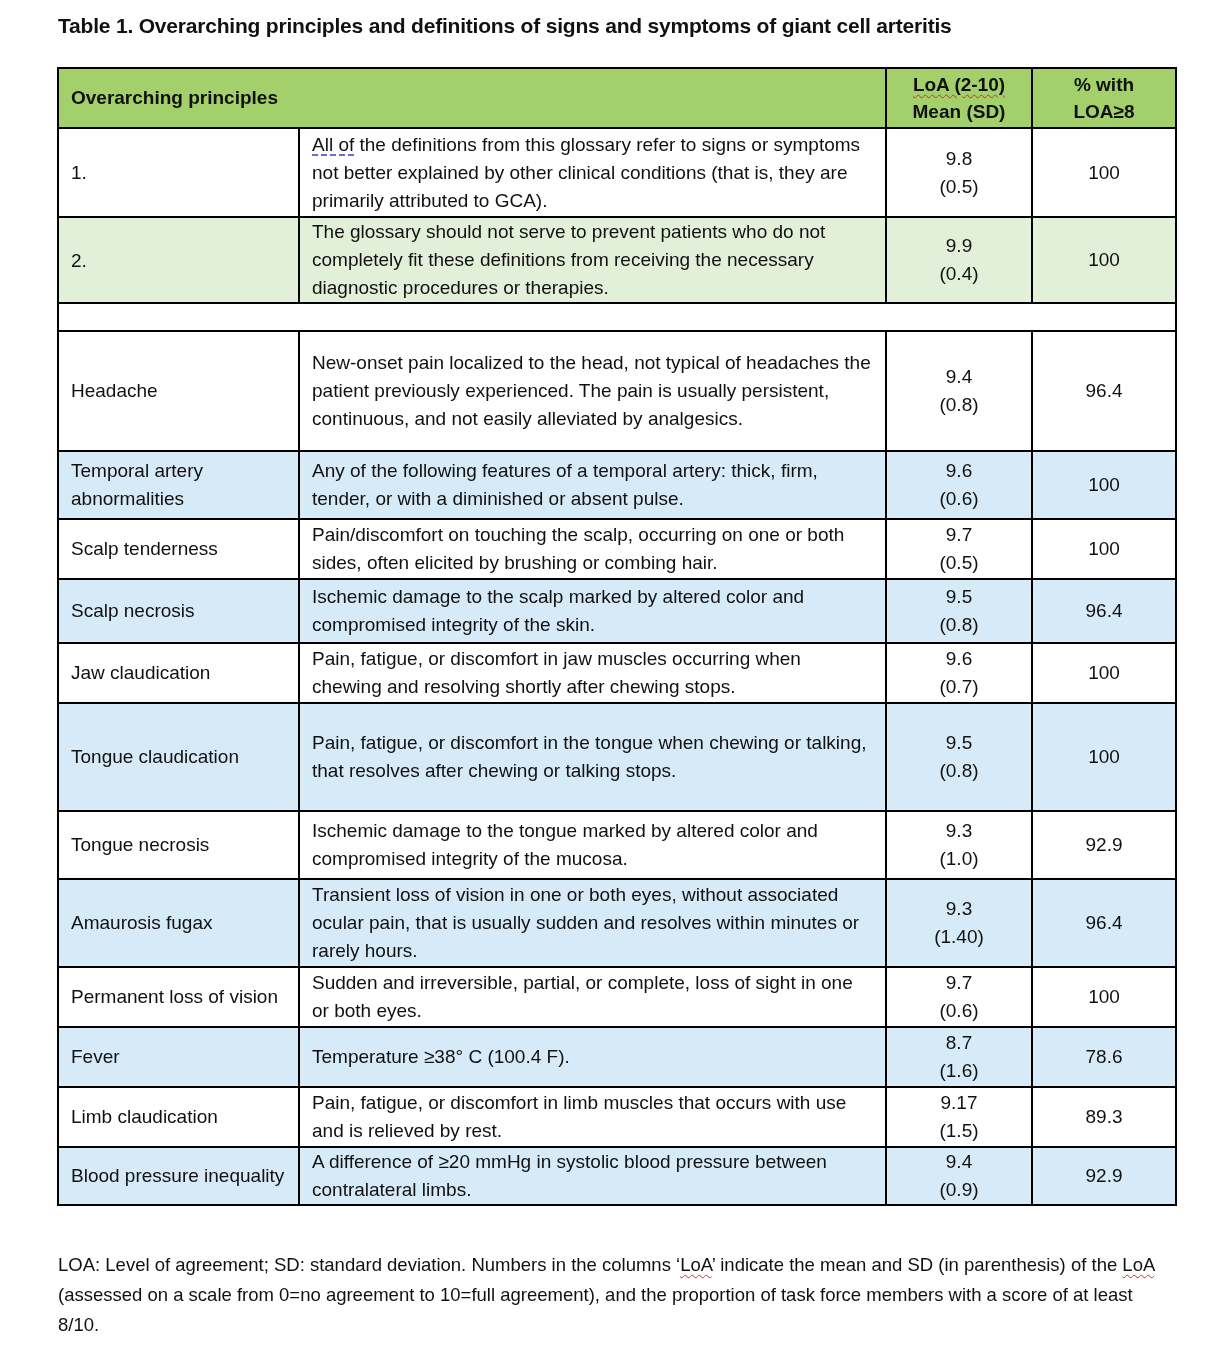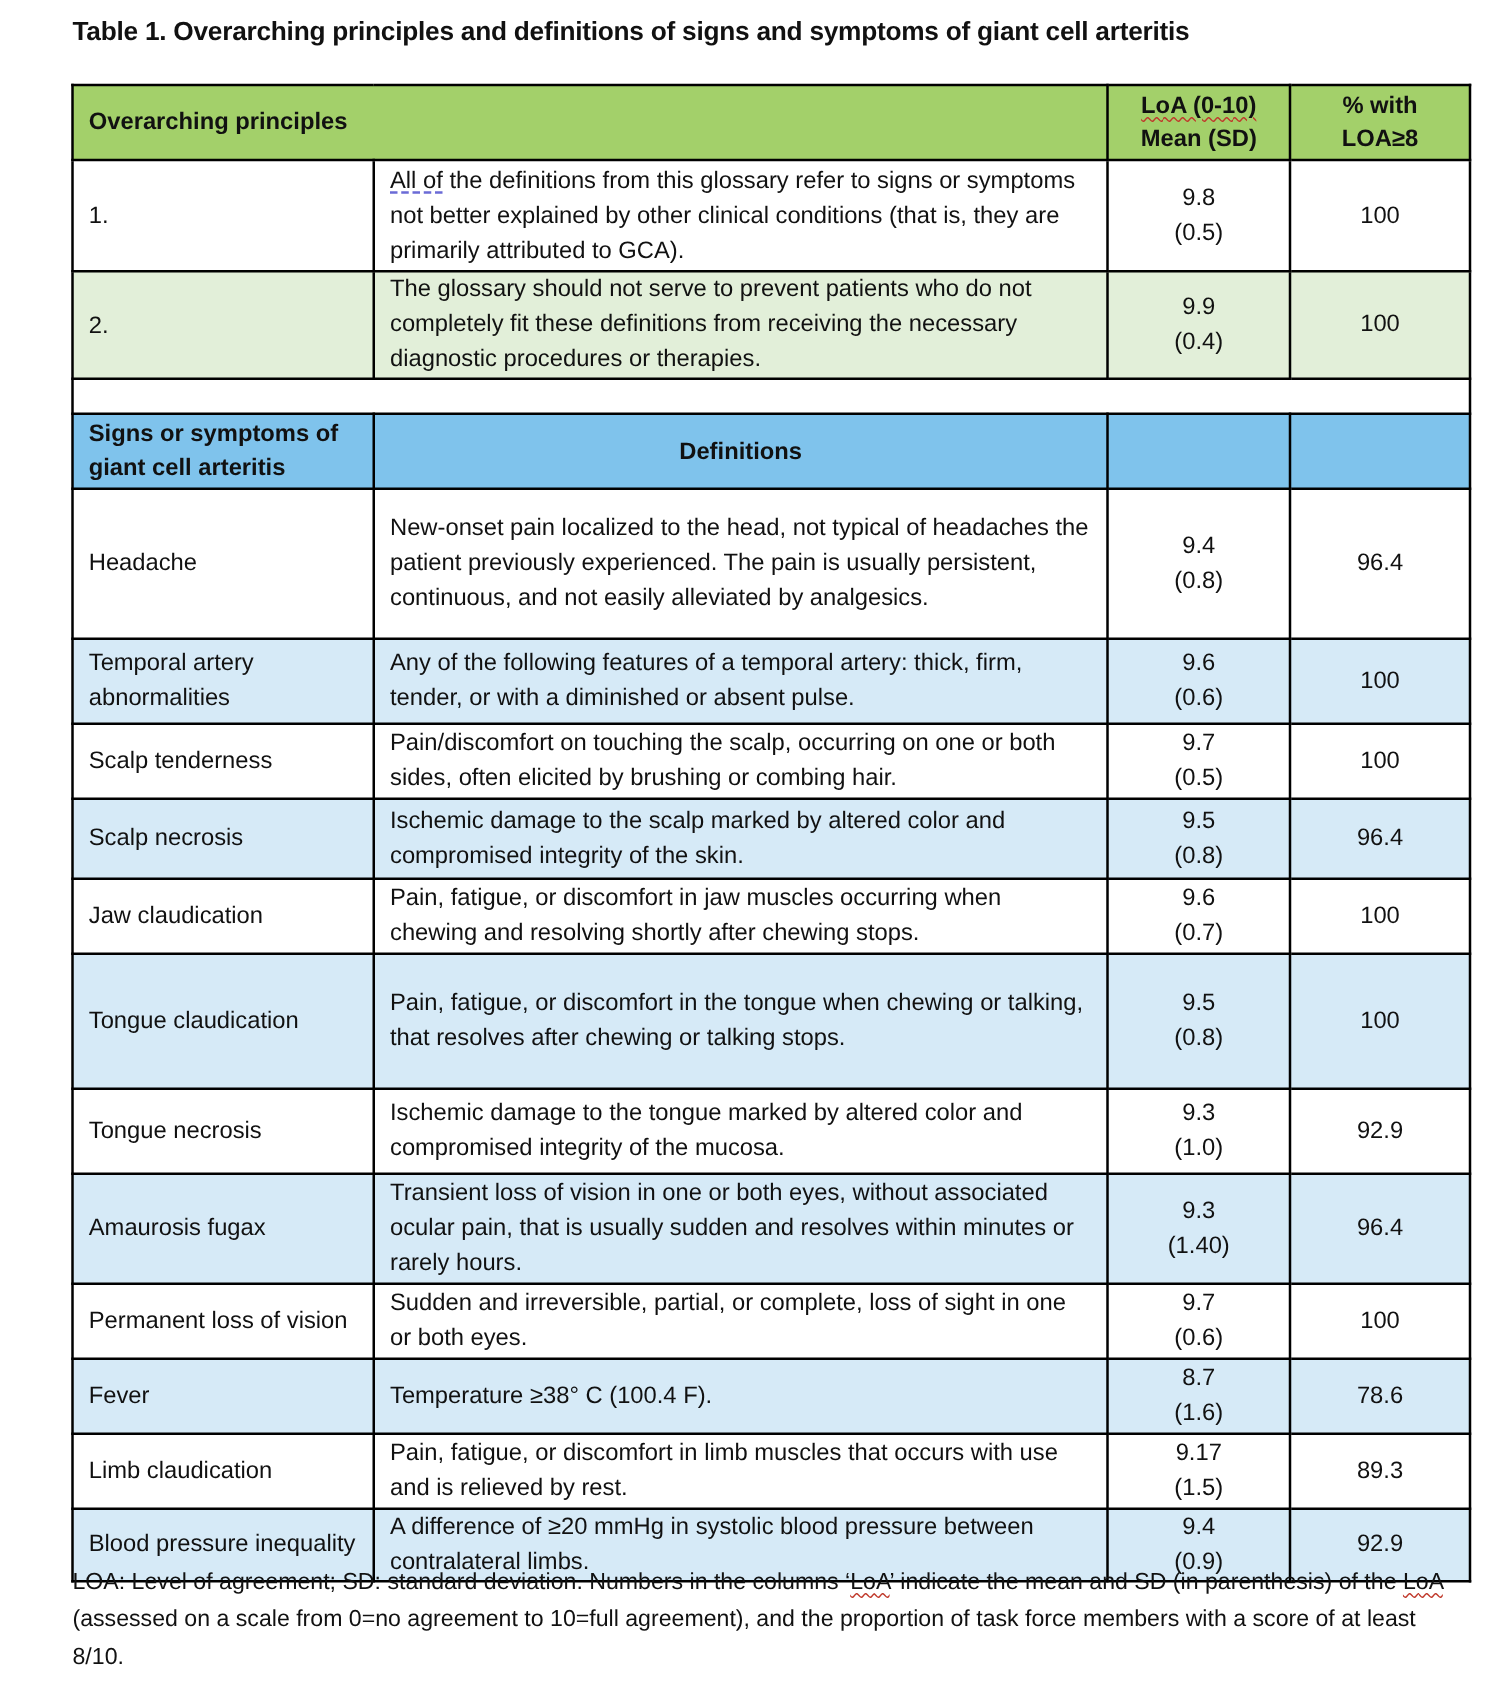--- a/index.html
+++ b/index.html
@@ -47,21 +47,21 @@
   <colgroup>
       <col class="c1">
       <col class="c2">
       <col class="c3">
       <col class="c4">
     </colgroup>
   <tbody>
     <tr class="hdr-green">
       <td colspan="2">Overarching principles</td>
       <td class="cen">
-        <span class="squig">LoA (0-10)</span><br>
+        <span class="squig">LoA (2-10)</span><br>
         <span>Mean (SD)</span>
       </td>
       <td class="cen">
         <span>% with</span><br>
         <span>LOA≥8</span>
       </td>
     </tr>
 
     <tr class="row-white" style="height:89px">
       <td class="top" style="padding-top:1px">1.</td>
@@ -74,26 +74,20 @@
       <td class="top" style="padding-top:1px">2.</td>
       <td>The glossary should not serve to prevent patients who do not completely fit these definitions from receiving the necessary diagnostic procedures or therapies.</td>
       <td class="num"><span>9.9</span><br><span>(0.4)</span></td>
       <td class="num">100</td>
     </tr>
 
     <tr class="row-blank">
       <td colspan="4"></td>
     </tr>
 
-    <tr class="hdr-blue">
-      <td>Signs or symptoms of giant cell arteritis</td>
-      <td class="num">Definitions</td>
-      <td></td>
-      <td></td>
-    </tr>
 
     <tr class="row-white" style="height:120px">
       <td>Headache</td>
       <td>New-onset pain localized to the head, not typical of headaches the patient previously experienced.  The pain is usually persistent, continuous, and not easily alleviated by analgesics.</td>
       <td class="num"><span>9.4</span><br><span>(0.8)</span></td>
       <td class="num">96.4</td>
     </tr>
 
     <tr class="row-lblue" style="height:68px">
       <td>Temporal artery abnormalities</td>

